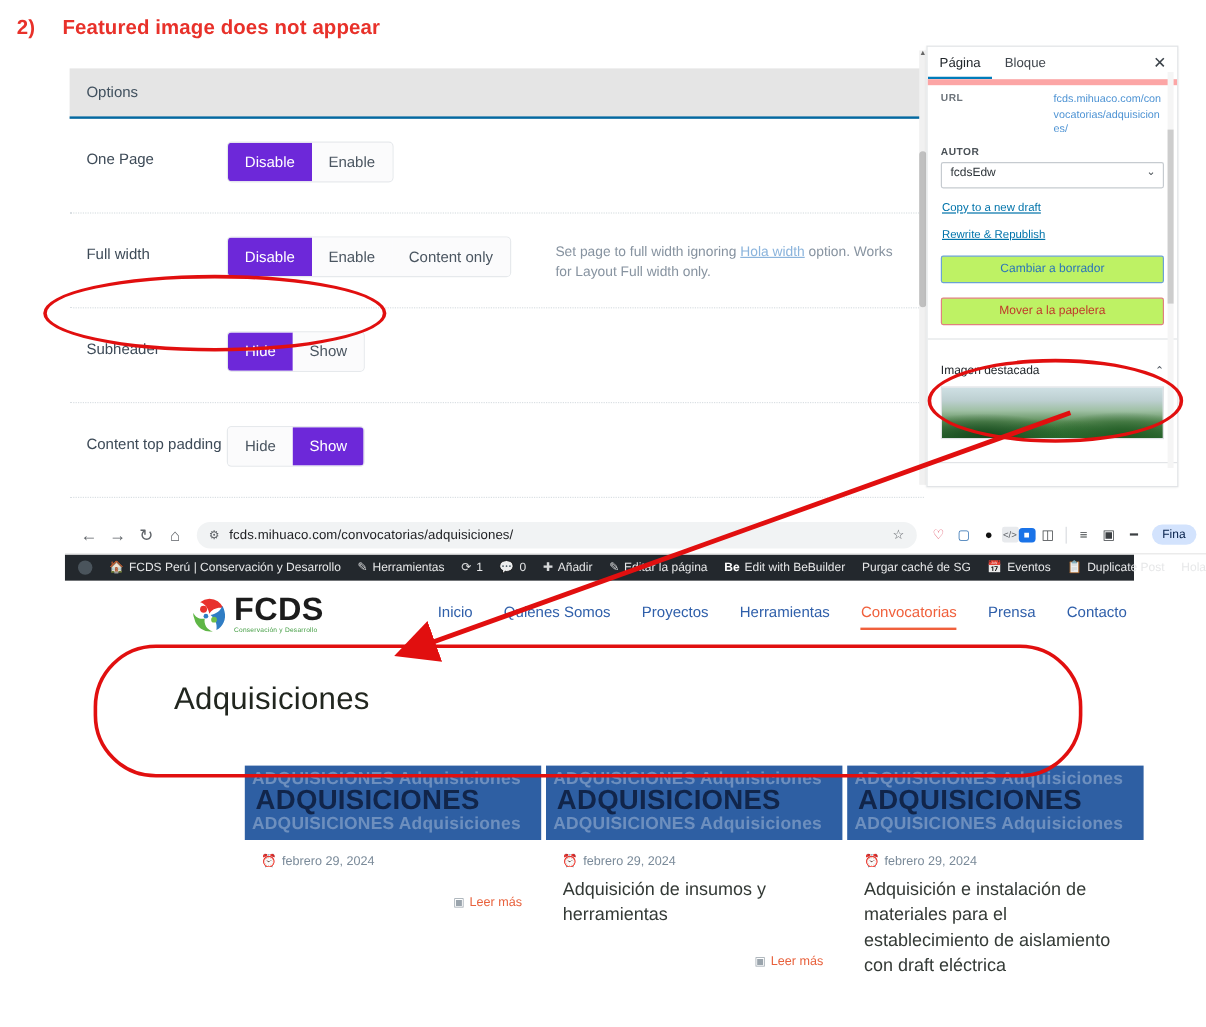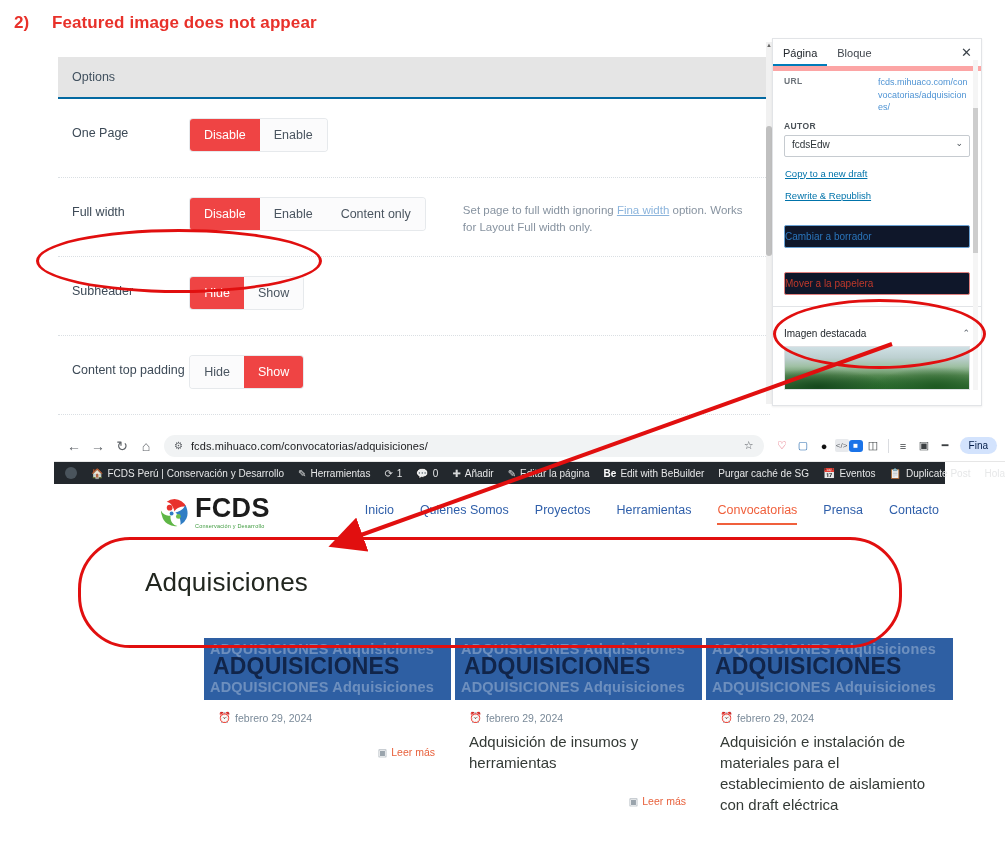--- a/index.html
+++ b/index.html
@@ -40,21 +40,21 @@
     width:118px; flex:0 0 118px; color:#3d4a57; font-size:12.5px;
     line-height:17px; padding-top:6px;
   }
   .seg{display:flex; border-radius:3px; overflow:hidden;
        box-shadow:0 0 0 1px #e6e9ec; align-self:flex-start;}
   .seg button{
     border:0; background:#fbfbfc; color:#4a5560;
     font-family:inherit; font-size:12.5px;
     padding:9px 14px; cursor:pointer; min-width:54px;
   }
-  .seg button.active{background:#ef4444; color:#ffffff;}
+  .seg button.active{background:#6d28d9; color:#ffffff;}
   .opt-help{
     flex:1; color:#8793a0; font-size:11.5px; line-height:17px;
     padding-left:38px; padding-top:4px; padding-right:14px;
   }
   .opt-help a{color:#8bb4dc; text-decoration:underline;}
   .select-wrap{
     position:relative; width:232px; align-self:flex-start;
   }
   .select-wrap select{
     -webkit-appearance:none;appearance:none;
@@ -114,22 +114,22 @@
   }
   .gb-select span.arr{
     position:absolute; right:6px; top:2px; font-size:9px; color:#4a5157;
   }
   .gb-link{
     display:block; color:#0073aa; font-size:9.5px;
     text-decoration:underline; margin:11px 0 0 1px; cursor:pointer;
   }
   .gb-btn{
     display:block; width:100%; box-sizing:border-box;
-    margin-top:24px; padding:5px 0; text-align:left;
-    font-size:10px; font-family:inherit; background:#0f172a; cursor:pointer;
+    margin-top:12px; padding:5px 0; text-align:center;
+    font-size:10px; font-family:inherit; background:#bef264; cursor:pointer;
     border-radius:2px;
   }
   .gb-btn.secondary{border:1px solid #6ba2d3; color:#2a74ba;}
   .gb-btn.danger{border:1px solid #e0807e; color:#c0392b;}
   .gb-panel{
     border-top:1px solid #e2e4e7; margin-top:11px;
     padding:8px 11px 8px 11px;
   }
   .gb-panel-head{
     display:flex; align-items:center; justify-content:space-between;
@@ -316,21 +316,21 @@
   </div>
 
   <div class="opt-row">
     <div class="opt-label">Full width</div>
     <div class="seg">
       <button class="active">Disable</button>
       <button>Enable</button>
       <button>Content only</button>
     </div>
     <div class="opt-help">
-      <span>Set page to full width ignoring </span><a href="#">Fina width</a><span> option. Works for Layout Full width only.</span>
+      <span>Set page to full width ignoring </span><a href="#">Hola width</a><span> option. Works for Layout Full width only.</span>
     </div>
   </div>
 
   <div class="opt-row">
     <div class="opt-label">Subheader</div>
     <div class="seg">
       <button class="active">Hide</button>
       <button>Show</button>
     </div>
     <div class="opt-help"></div>

